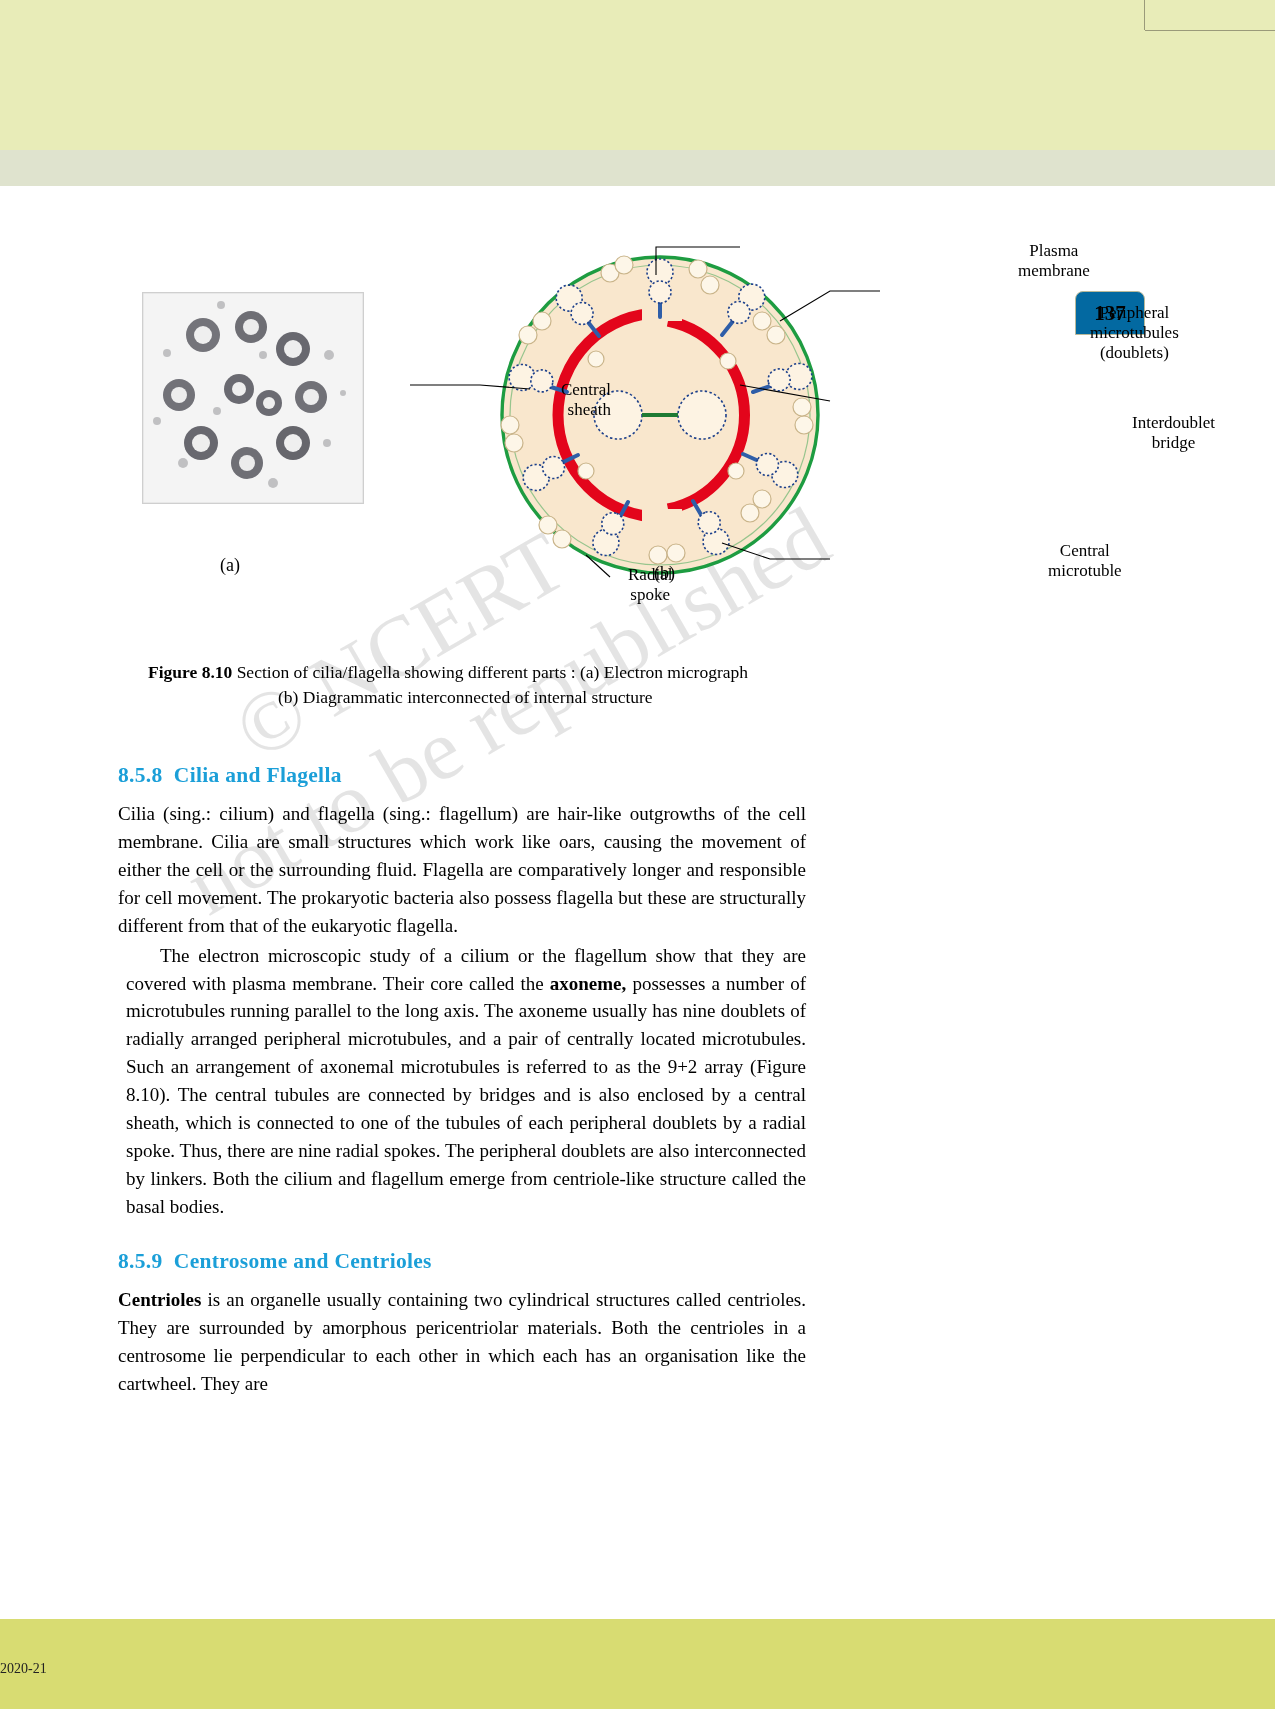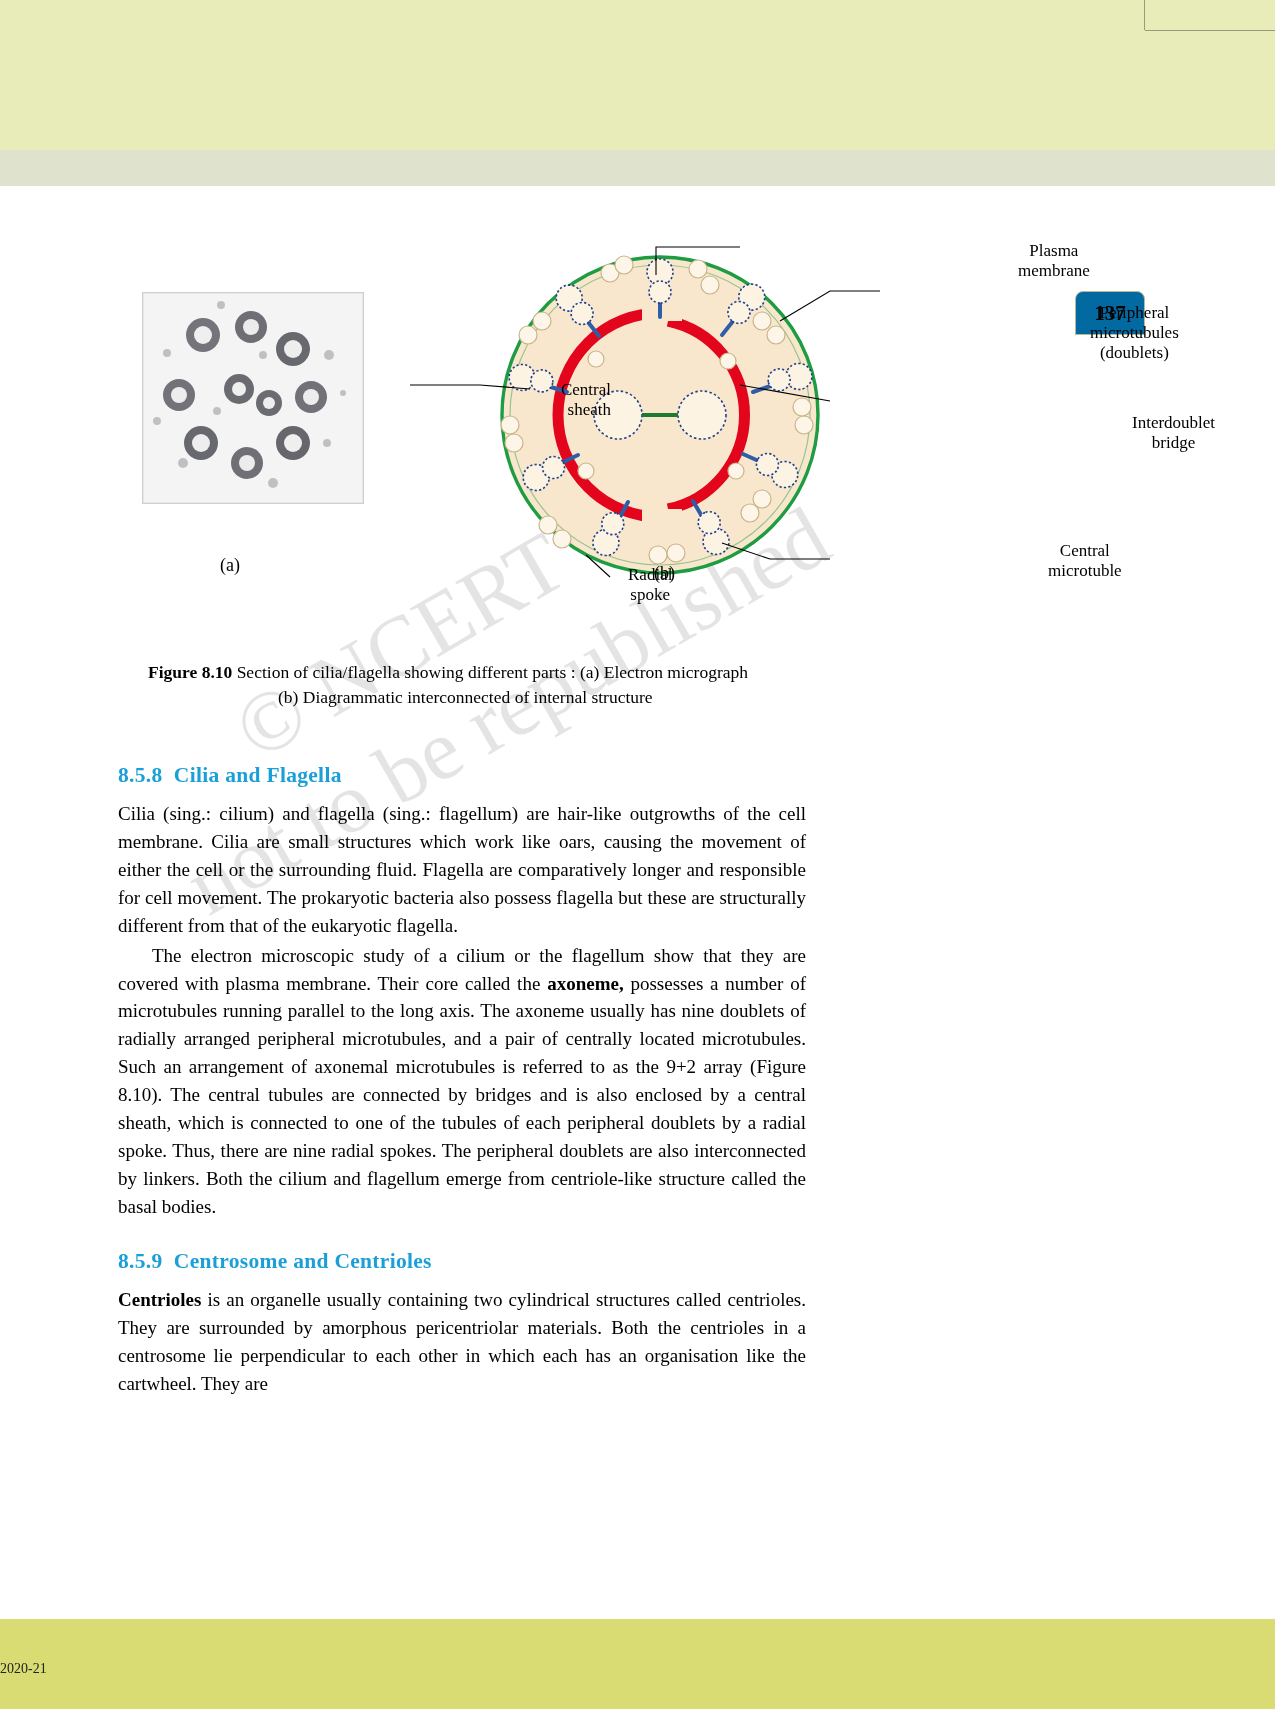--- a/index.html
+++ b/index.html
@@ -121,21 +121,21 @@
     letter-spacing:0.3px;
     font-family:Liberation Serif, serif;
   }
   p.body {
     margin:0 0 0 0;
     font-size:19px;
     line-height:1.47;
     text-align:justify;
     color:#000;
   }
-  p.body + p.body { margin-top:2px; }
+  p.body + p.body { margin-top:2px;margin-left:8px; }
   .indent { text-indent:34px; }
   .b { font-weight:bold; }
 </style>
 </head>
 <body>
 
 <div class="page">
 
   <div class="top-band"></div>
   <div class="top-band-inner"></div>

